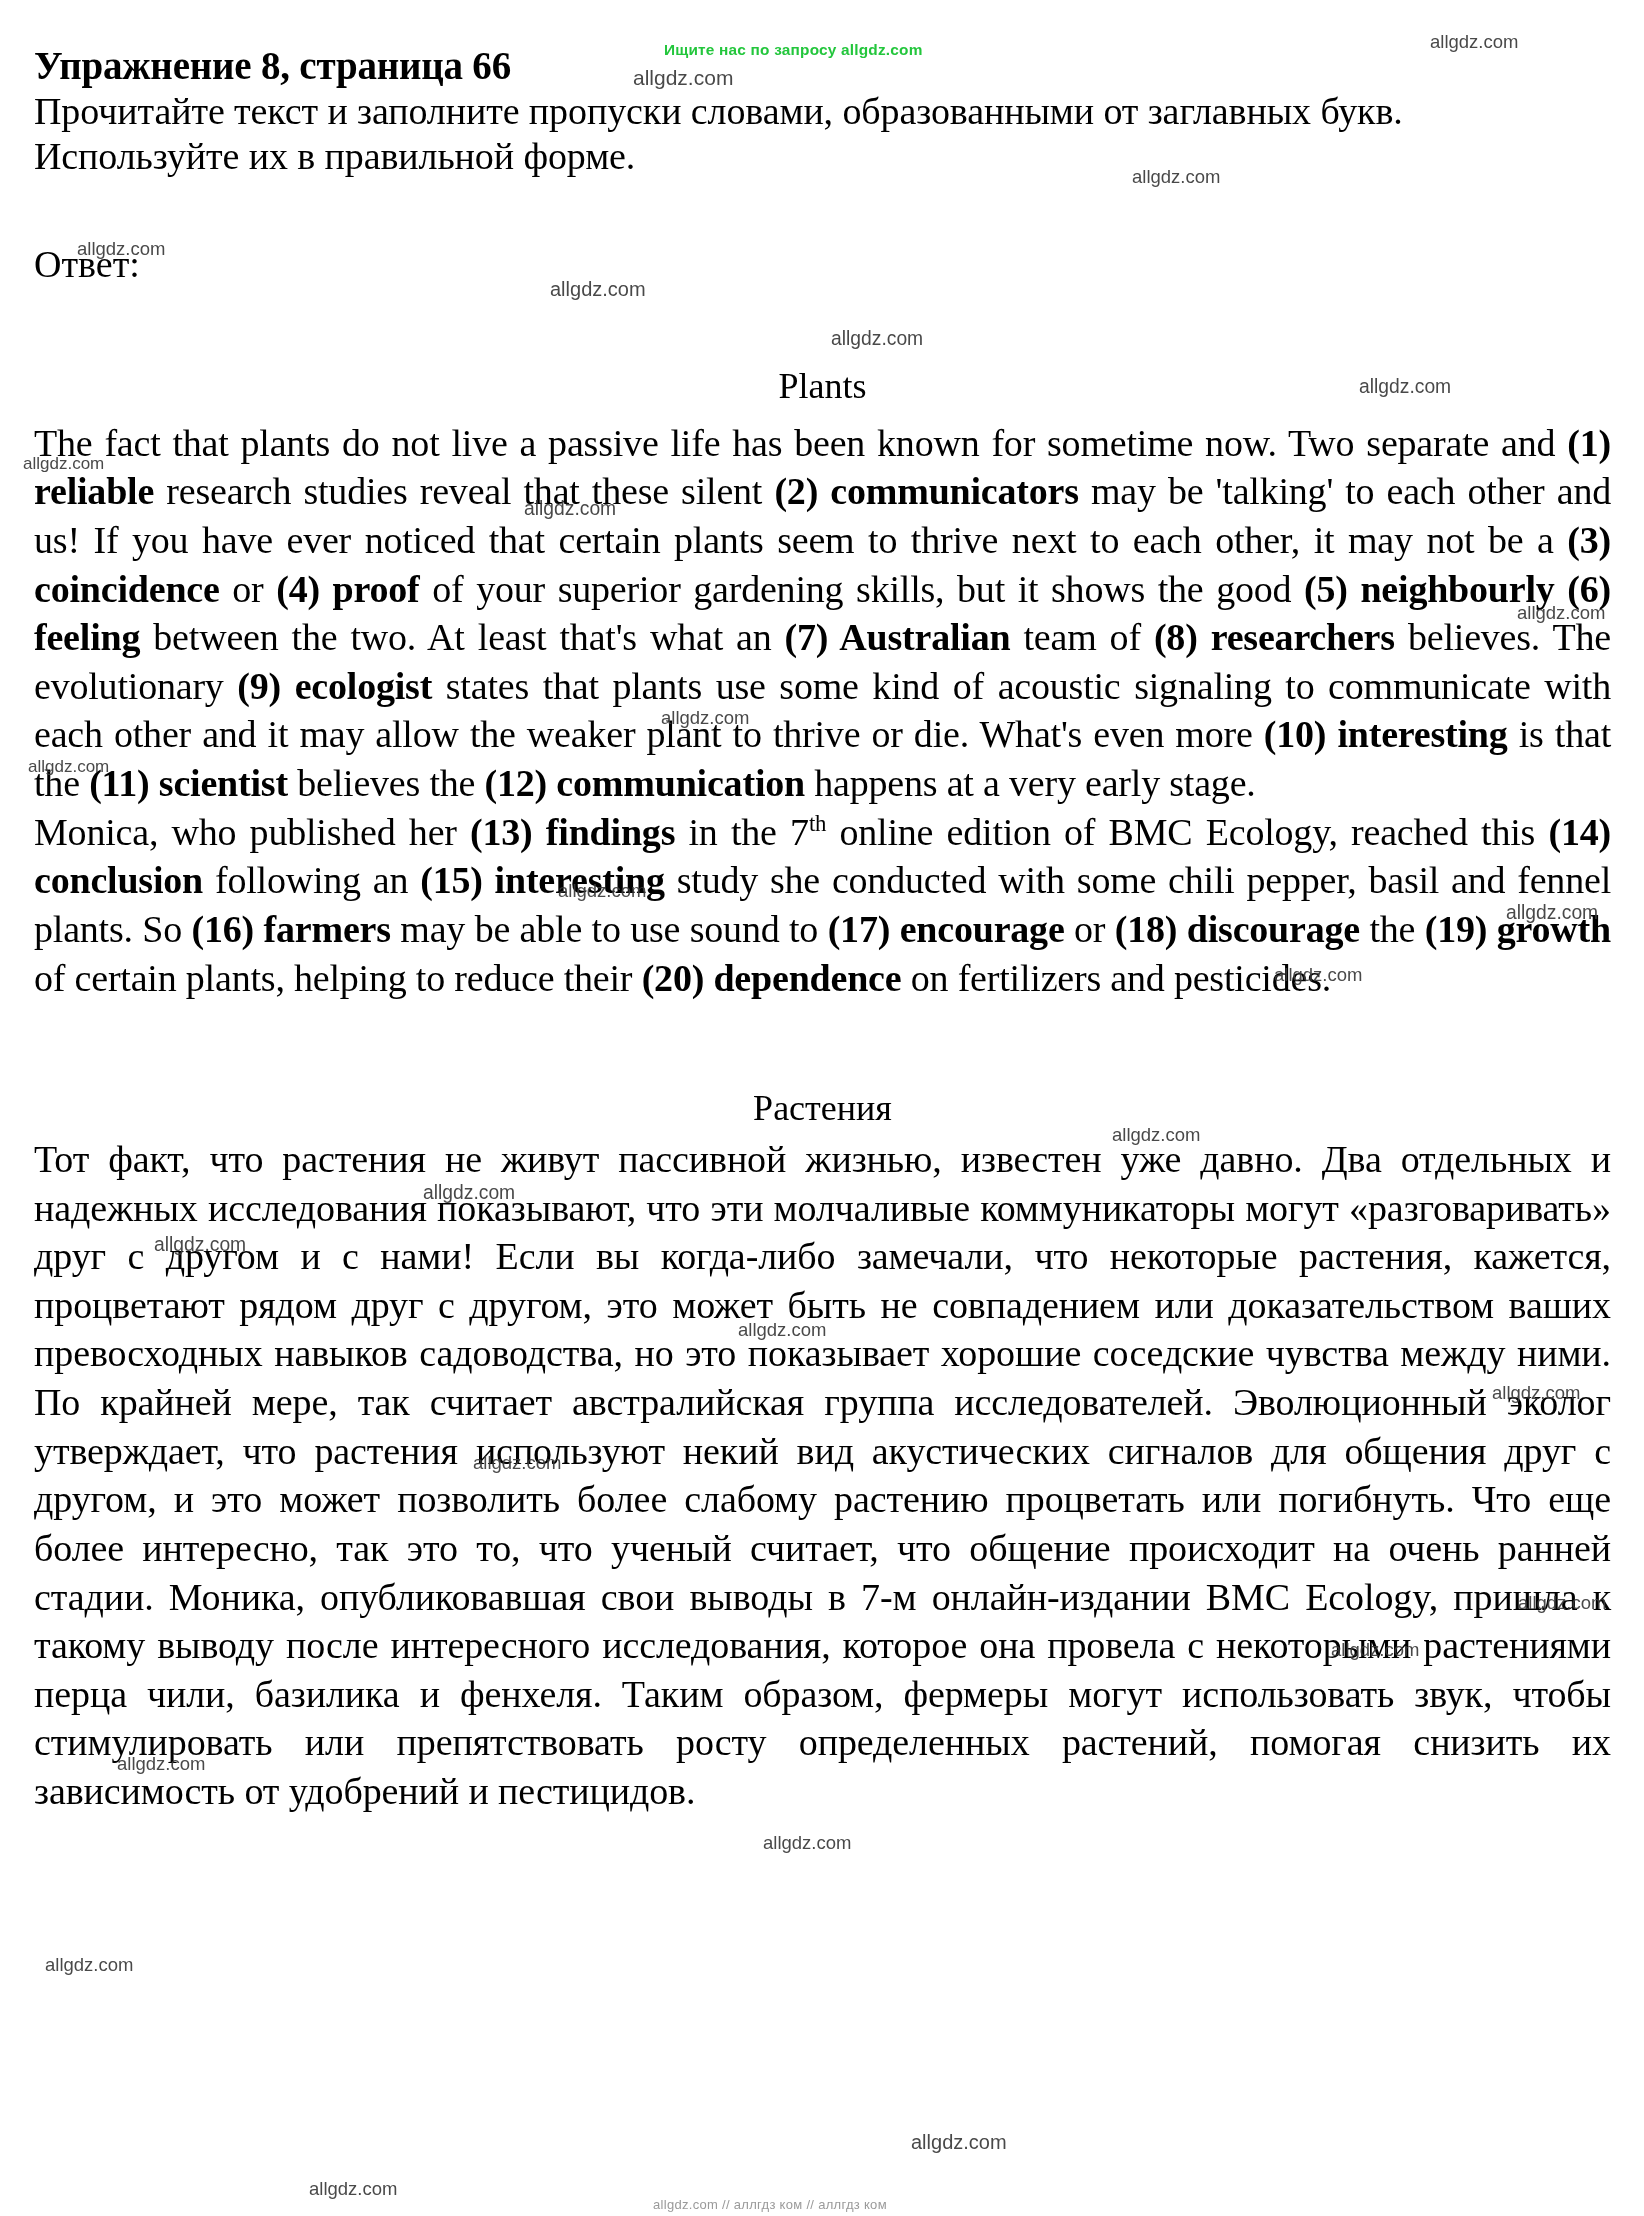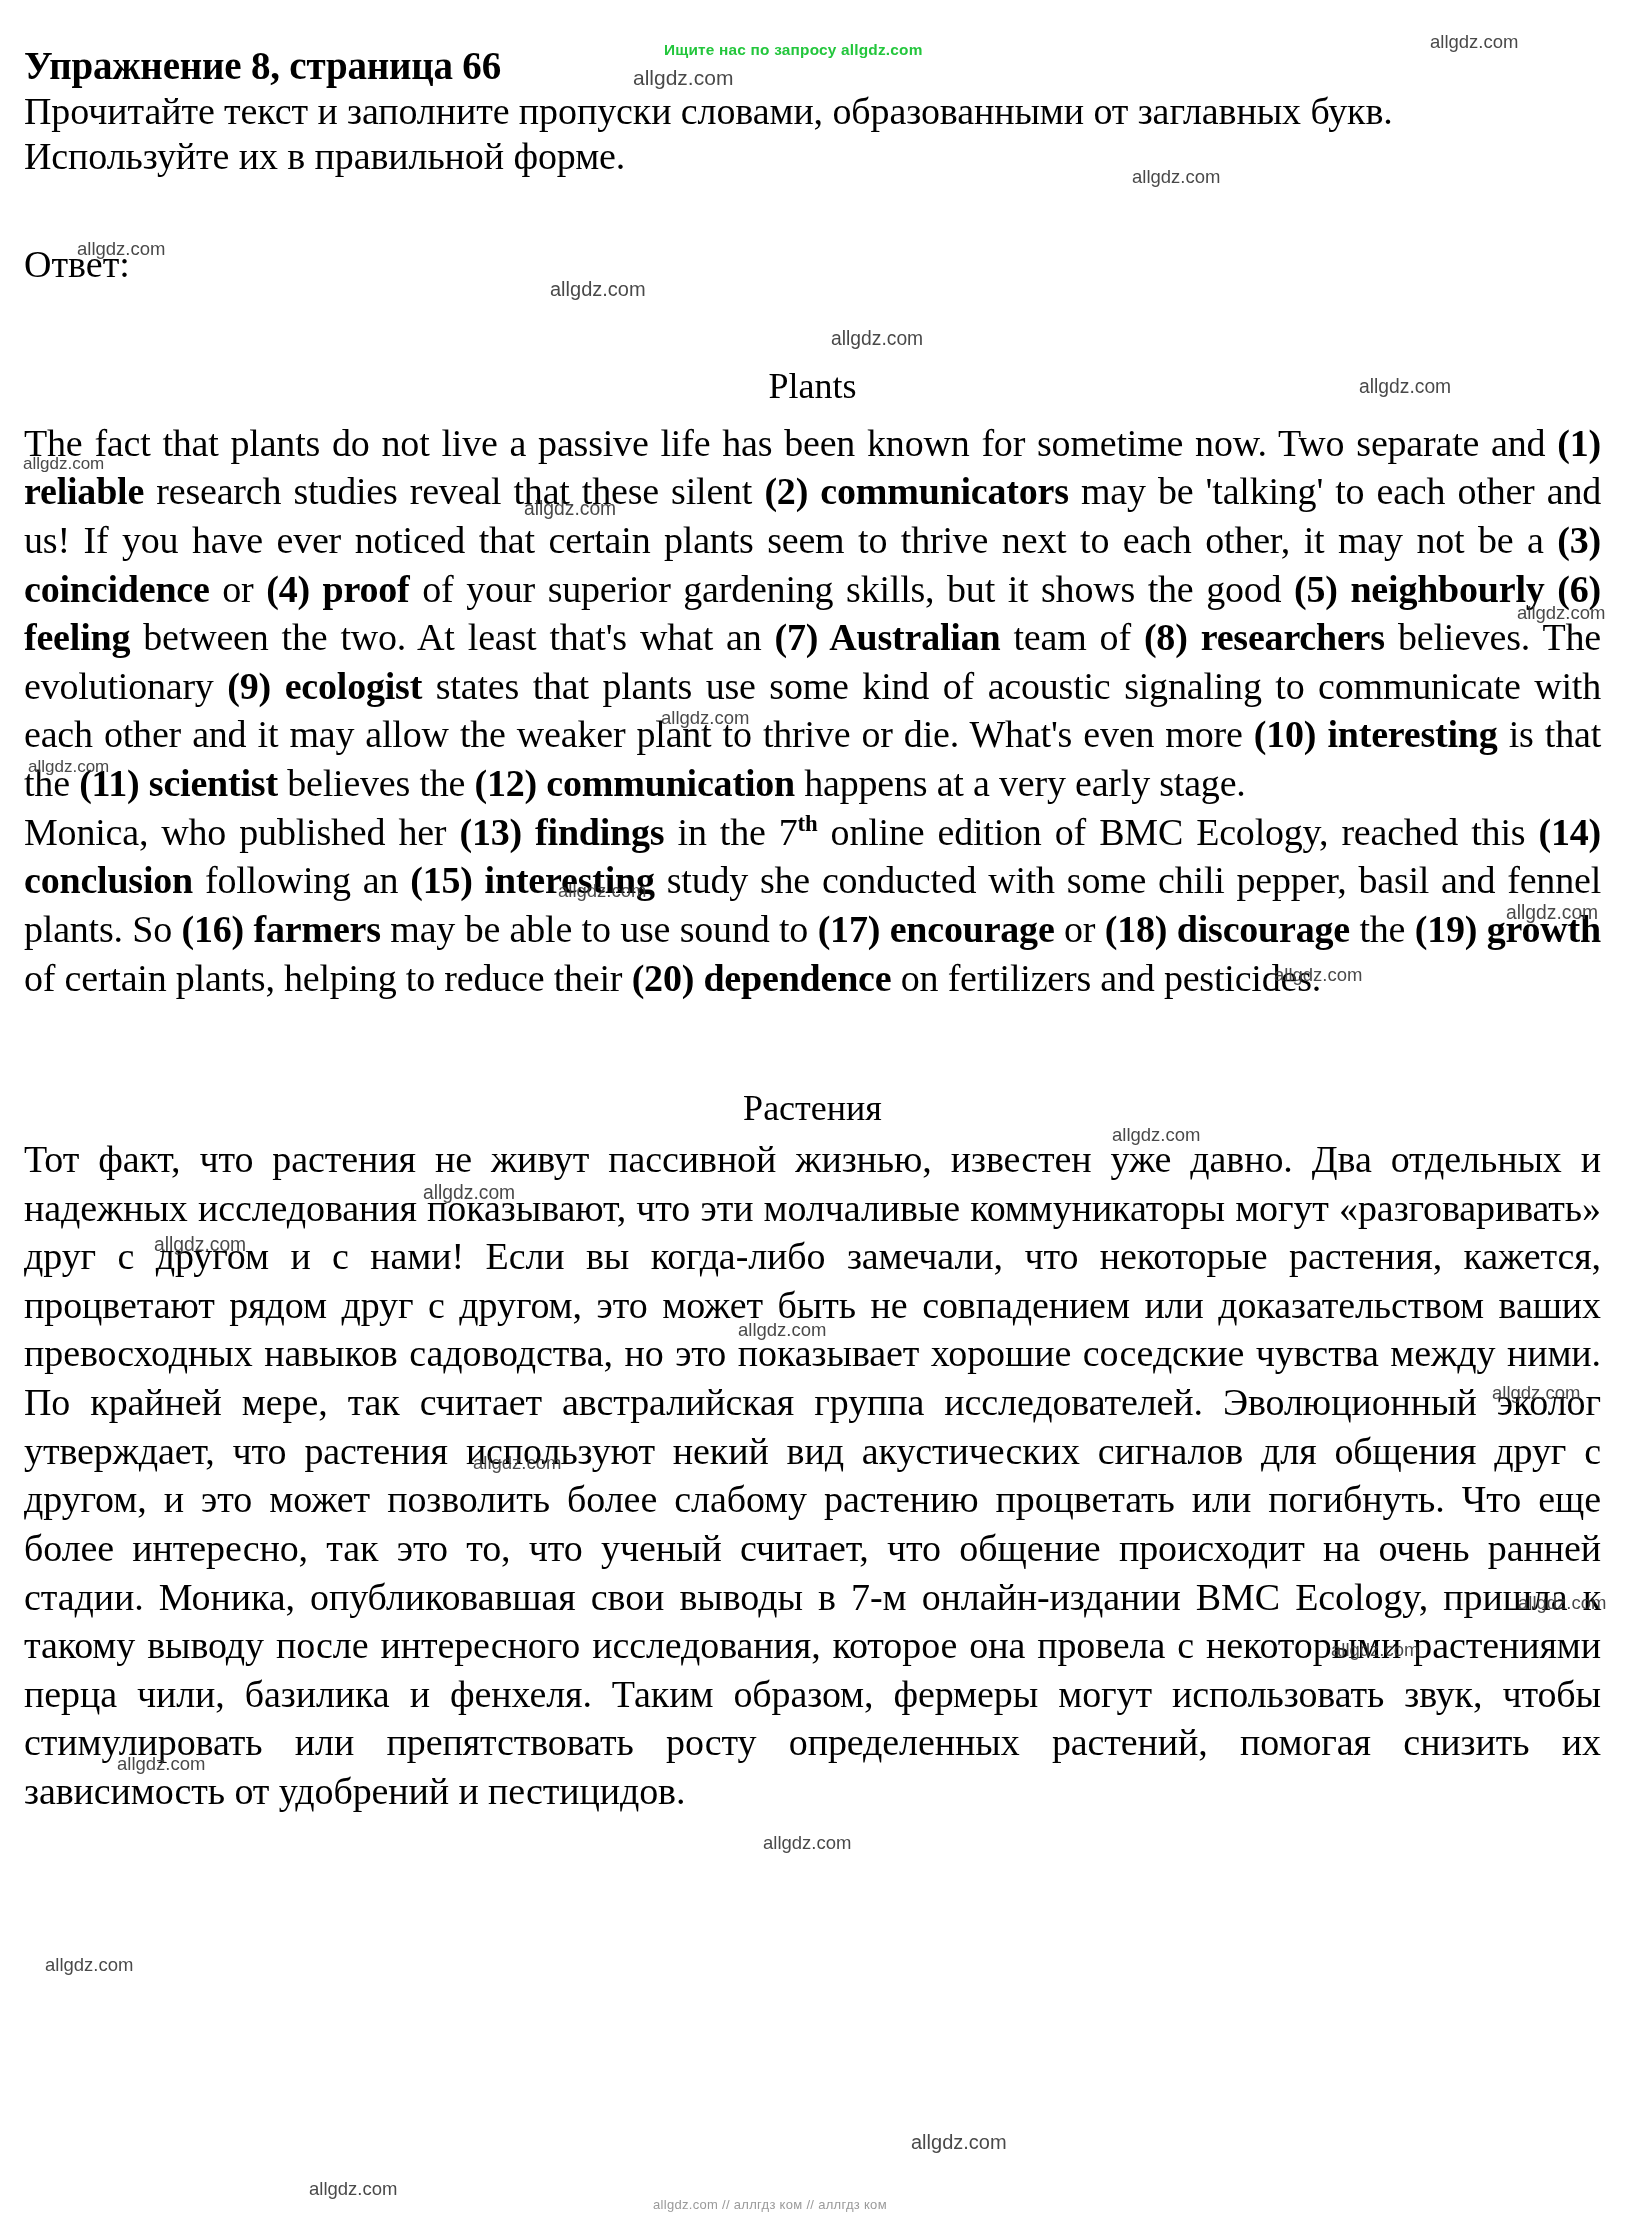--- a/index.html
+++ b/index.html
@@ -47,21 +47,21 @@
 
   
   .page {
     position: relative;
     padding: 0;
     width: 1645px;
   }
 
   .content {
     position: absolute;
-    left: 24px;
+    left: 34px;
     right: 34px;
     top: 0;
     width: 1577px;
   }
 
   h1.task-title {
     margin: 0;
     padding: 0;
     font-size: 39px;
     font-weight: bold;
@@ -103,21 +103,20 @@
     text-align: justify;
     letter-spacing: -0.1px;
   }
 
   .body-text b { font-weight: bold; }
 
   sup {
     font-size: .6em;
     vertical-align: super;
     line-height: 0;
-    font-weight: bold;
   }
 </style>
 </head>
 <body>
 
 <div class="page">
 
   <div class="wm-green" style="left:664px; top:4.6px;margin-top:36px;">Ищите нас по запросу allgdz.com</div>
 
   <div class="content">

